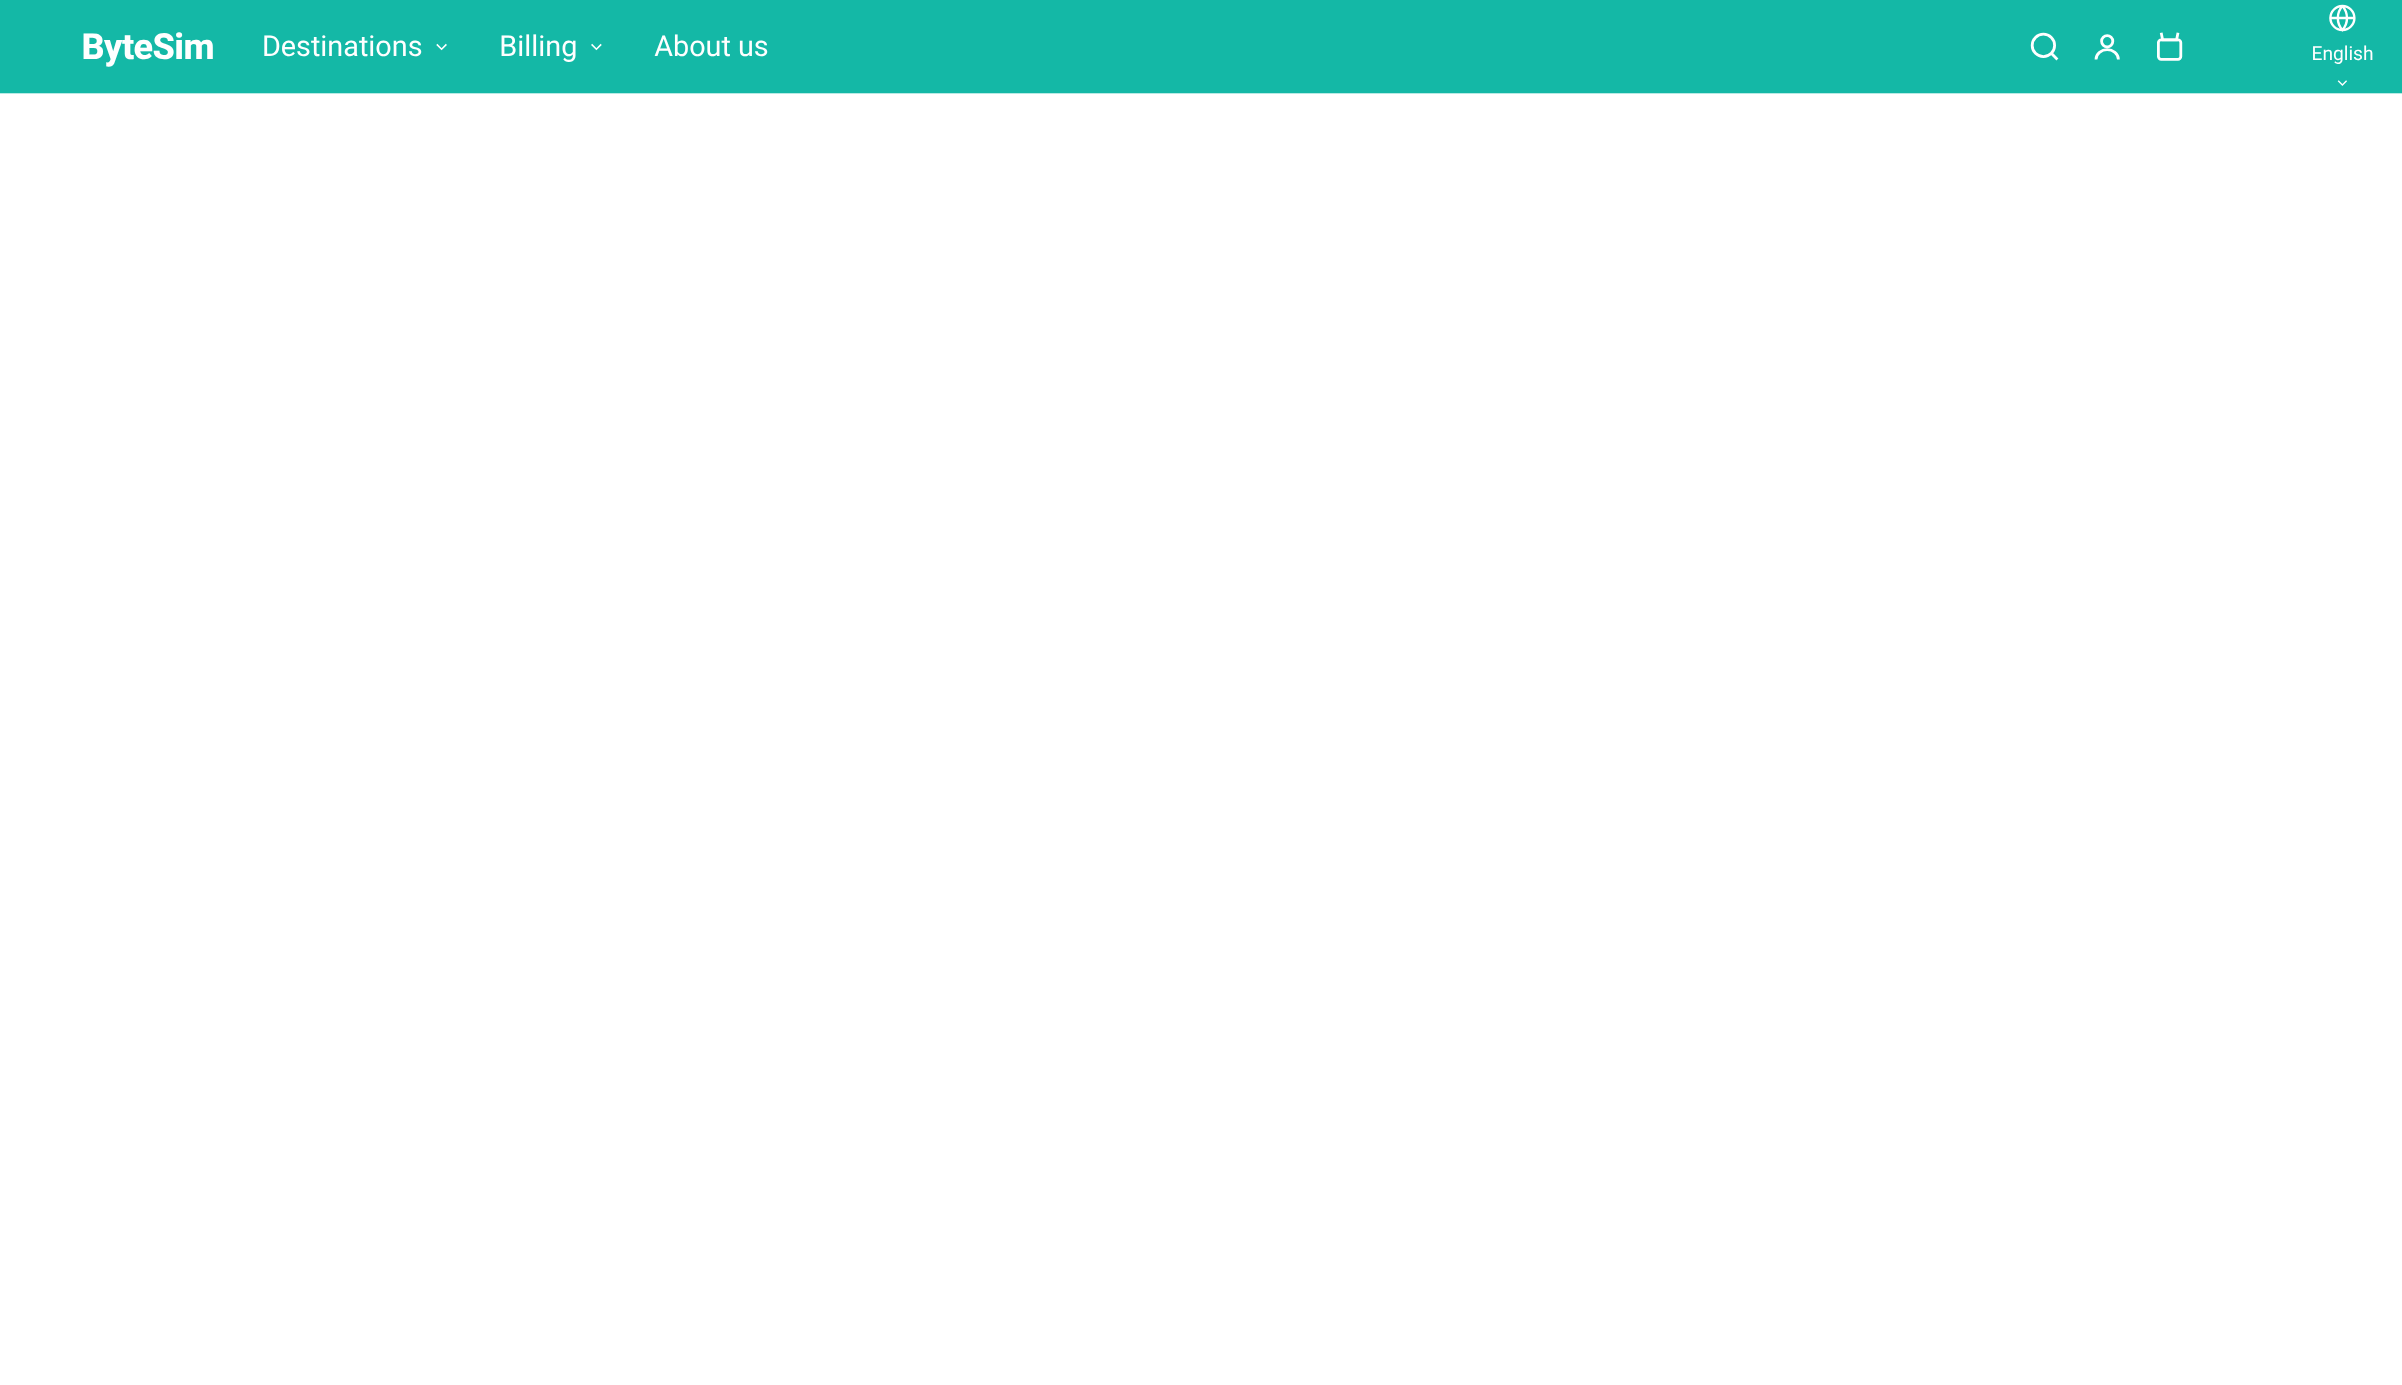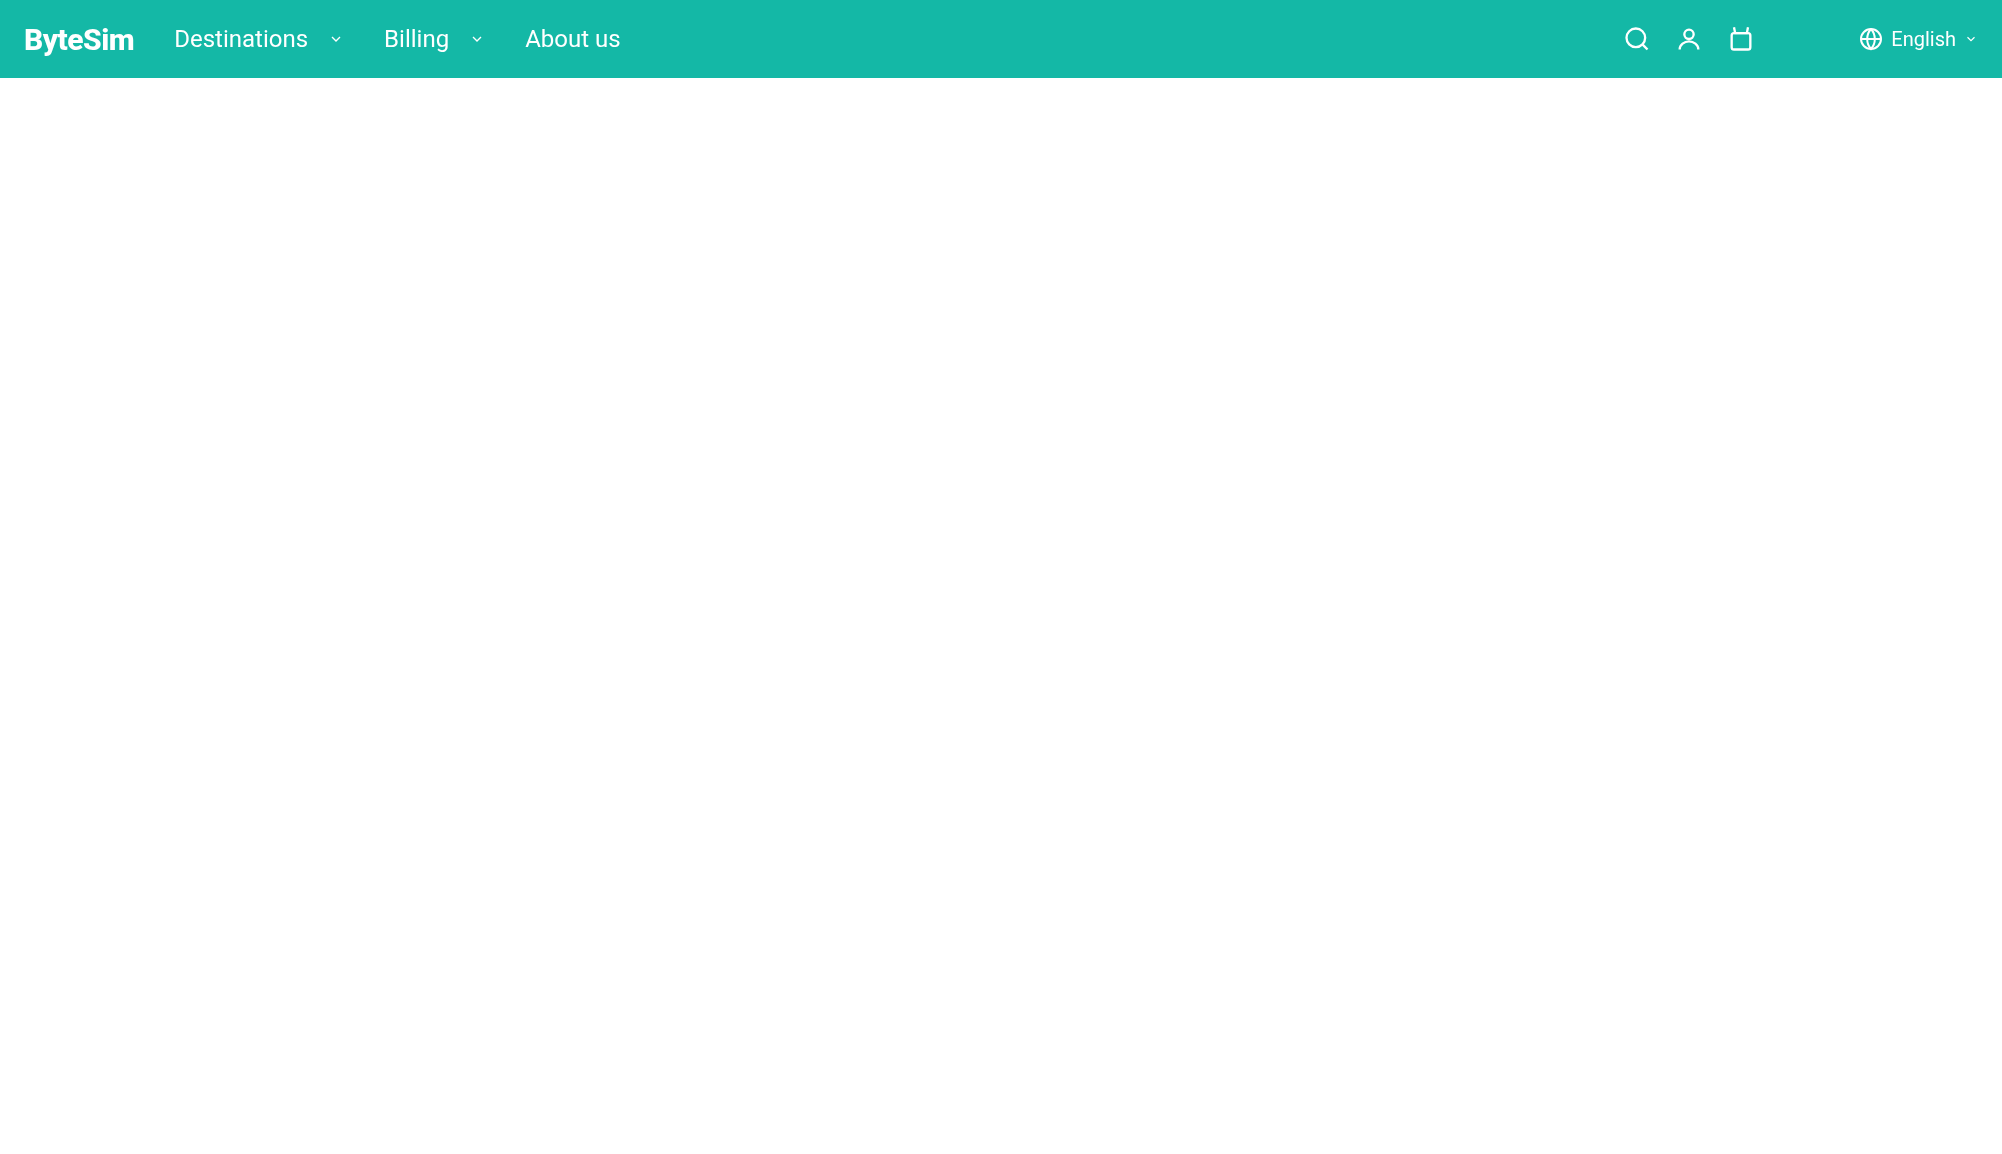--- a/index.html
+++ b/index.html
@@ -1,27 +1,27 @@
 <!DOCTYPE html>
 <html><head>
 <meta charset="utf-8">
 <style>
   * { box-sizing: border-box; margin: 0; padding: 0; }
   body { font-family: -apple-system, BlinkMacSystemFont, "Segoe UI", Roboto, "Helvetica Neue", Arial, sans-serif; background: #fff; }
 
   
   .header { background: #14b8a6; height: 78px; display: flex; align-items: center; padding: 0 24px; color: #fff; }
-  .logo { font-weight: 800; font-size: 30px; letter-spacing: -0.5px; }
+  .logo { font-weight: 800; font-size: 30px; letter-spacing: -0.5px; margin-left: 44px; }
   .nav { display: flex; gap: 40px; margin-left: 40px; }
-  .nav-item { display: flex; align-items: center; gap: 20px; font-size: 24px; cursor: pointer; }
+  .nav-item { display: flex; align-items: center; gap: 8px; font-size: 24px; cursor: pointer; }
   .nav-item svg { width: 16px; height: 16px; }
   .spacer { flex: 1; }
   .header-icons { display: flex; align-items: center; gap: 24px; }
   .header-icons svg { width: 28px; height: 28px; stroke: #fff; stroke-width: 2; fill: none; }
-  .lang { display: flex; align-items: center; gap: 8px; font-size: 20px; margin-left: 80px; cursor: pointer; }
+  .lang { display: flex; align-items: center; gap: 8px; font-size: 16px; margin-left: 80px; cursor: pointer; flex-direction: column; }
   .lang svg.globe { width: 24px; height: 24px; }
   .lang svg.caret { width: 14px; height: 14px; }
 
   
   .content { width: 2002px; position: relative; }
   .right-col { position: absolute; left: 773px; top: 0; width: 680px; }
 
   .product-list { background: #f5f5f0; border-radius: 0 0 16px 16px; padding: 0 16px 16px 16px; margin-bottom: 28px; }
   .product-card { display: flex; align-items: center; gap: 12px; padding: 6px; background: #f5f5f0; border: 2px solid transparent; border-radius: 8px; margin-top: 12px; cursor: pointer; }
   .product-card.selected { border: 2px solid #222; }

